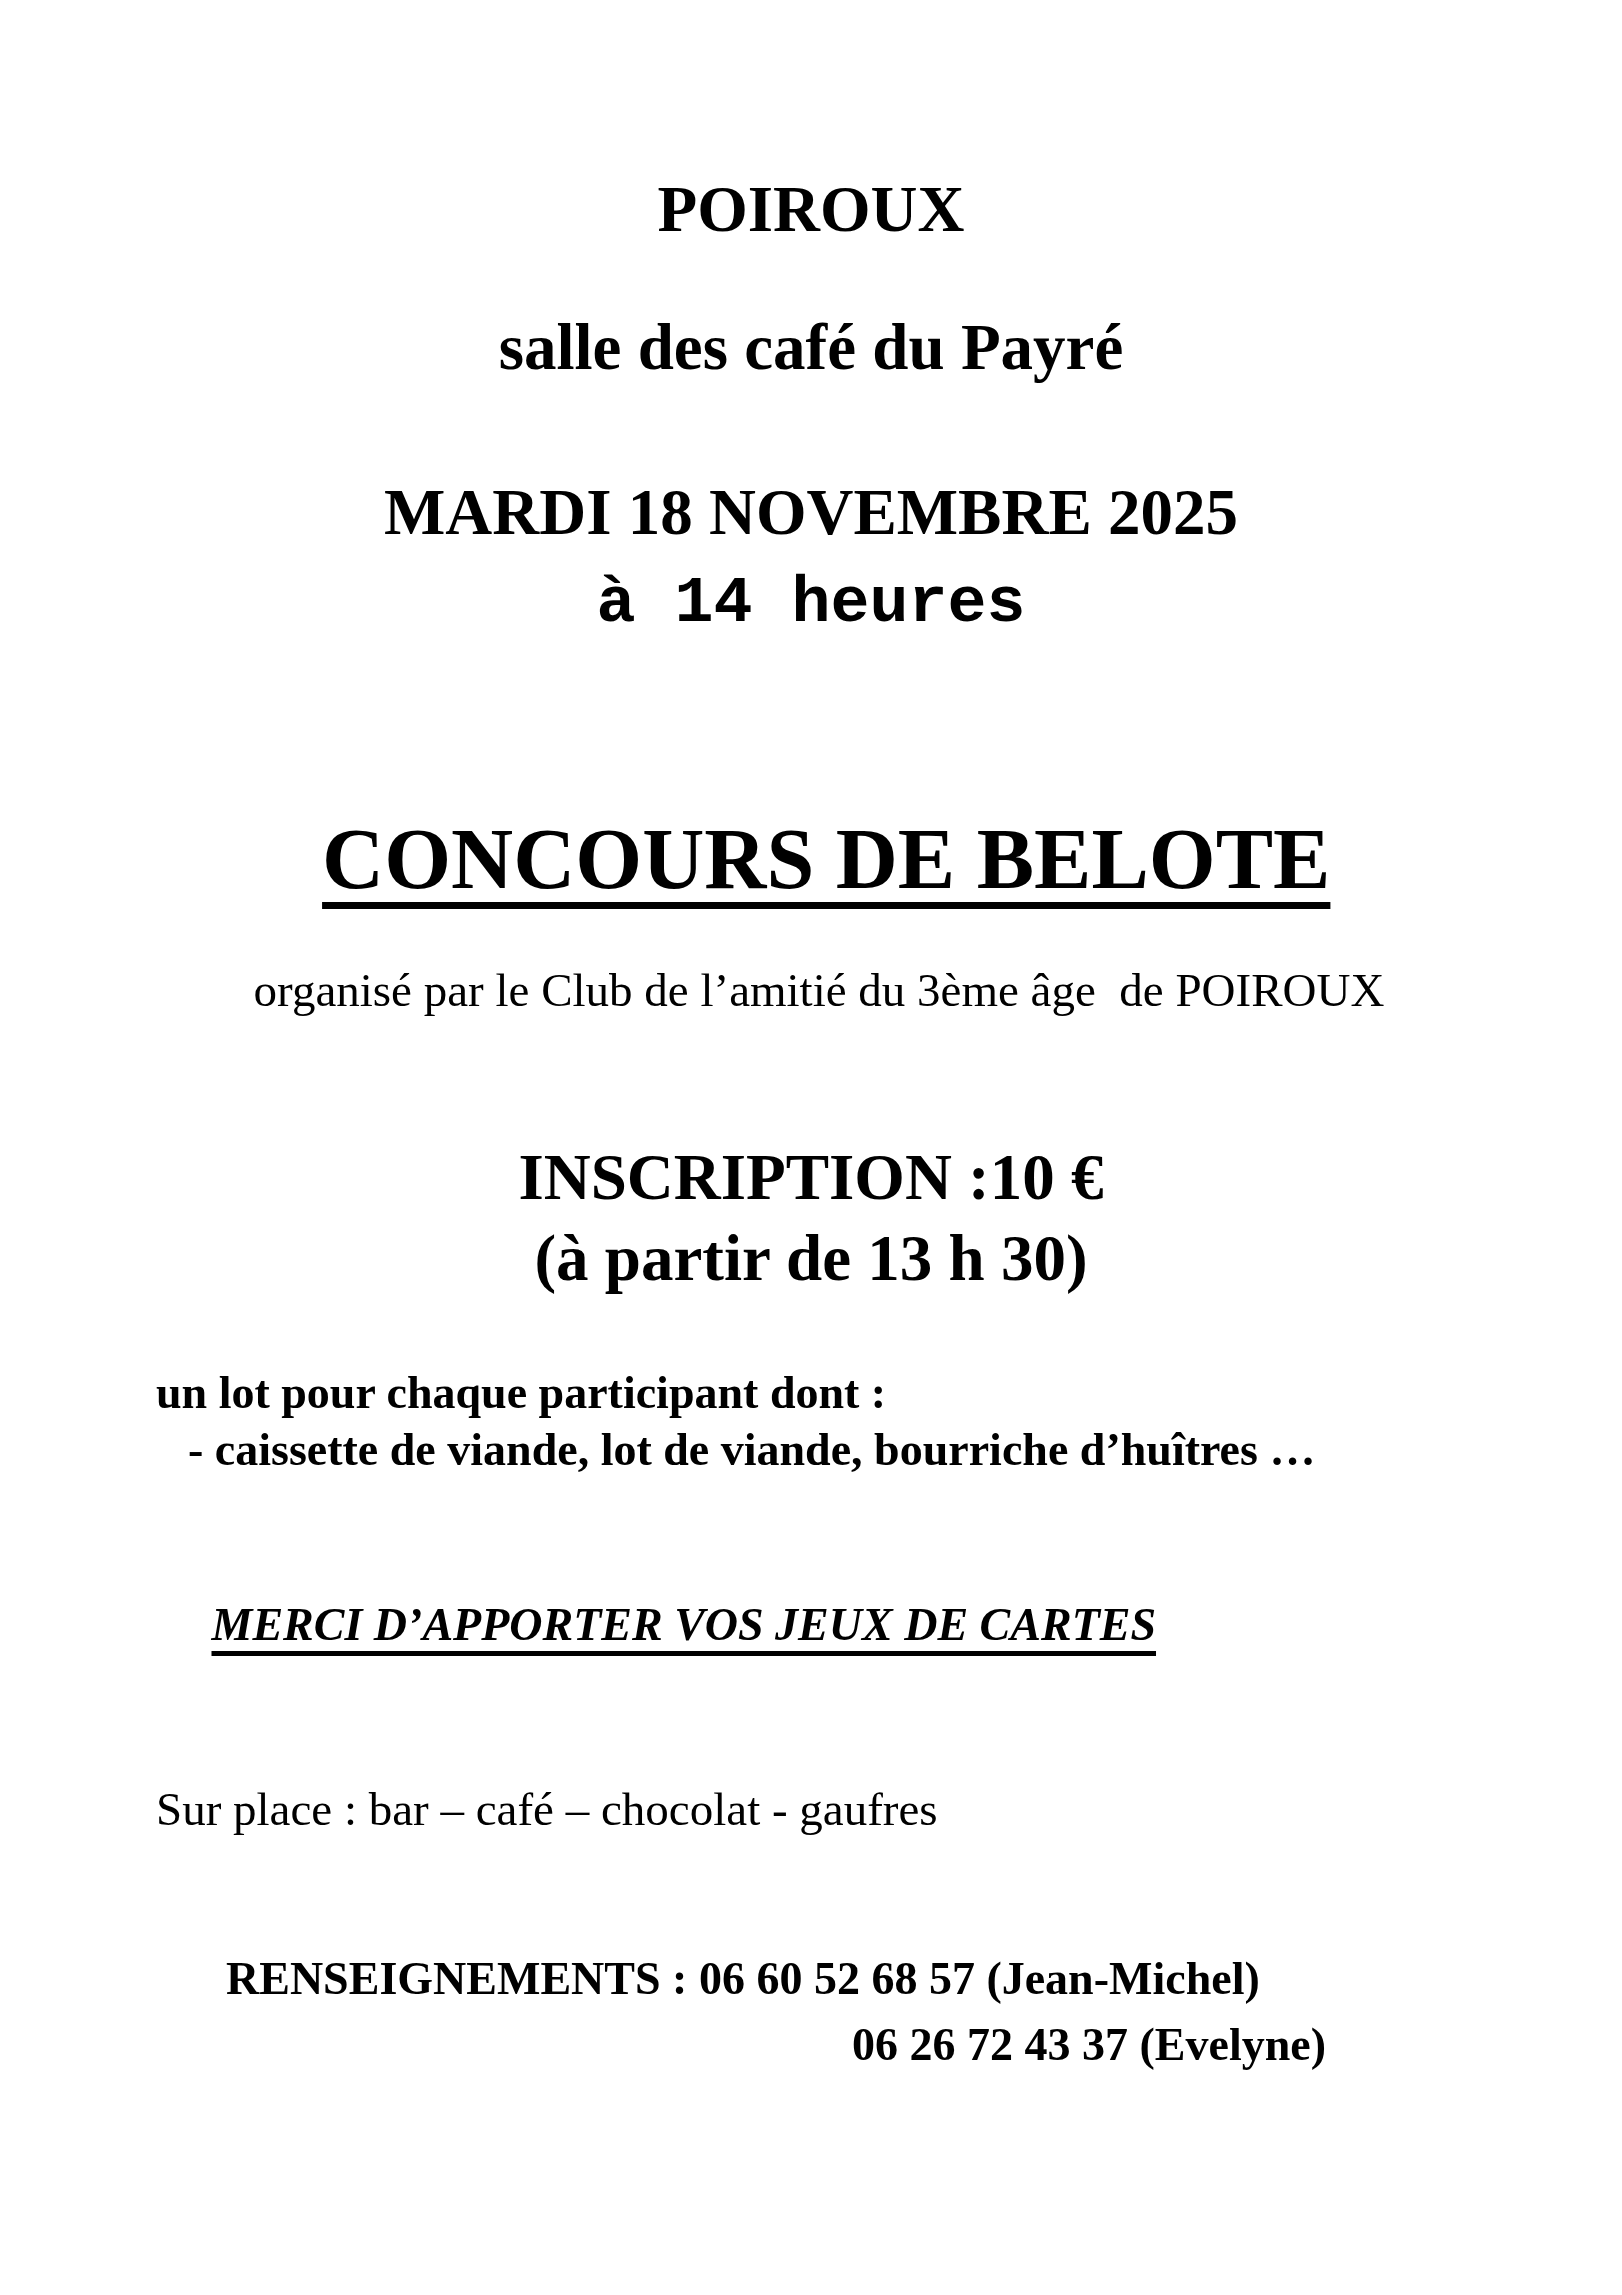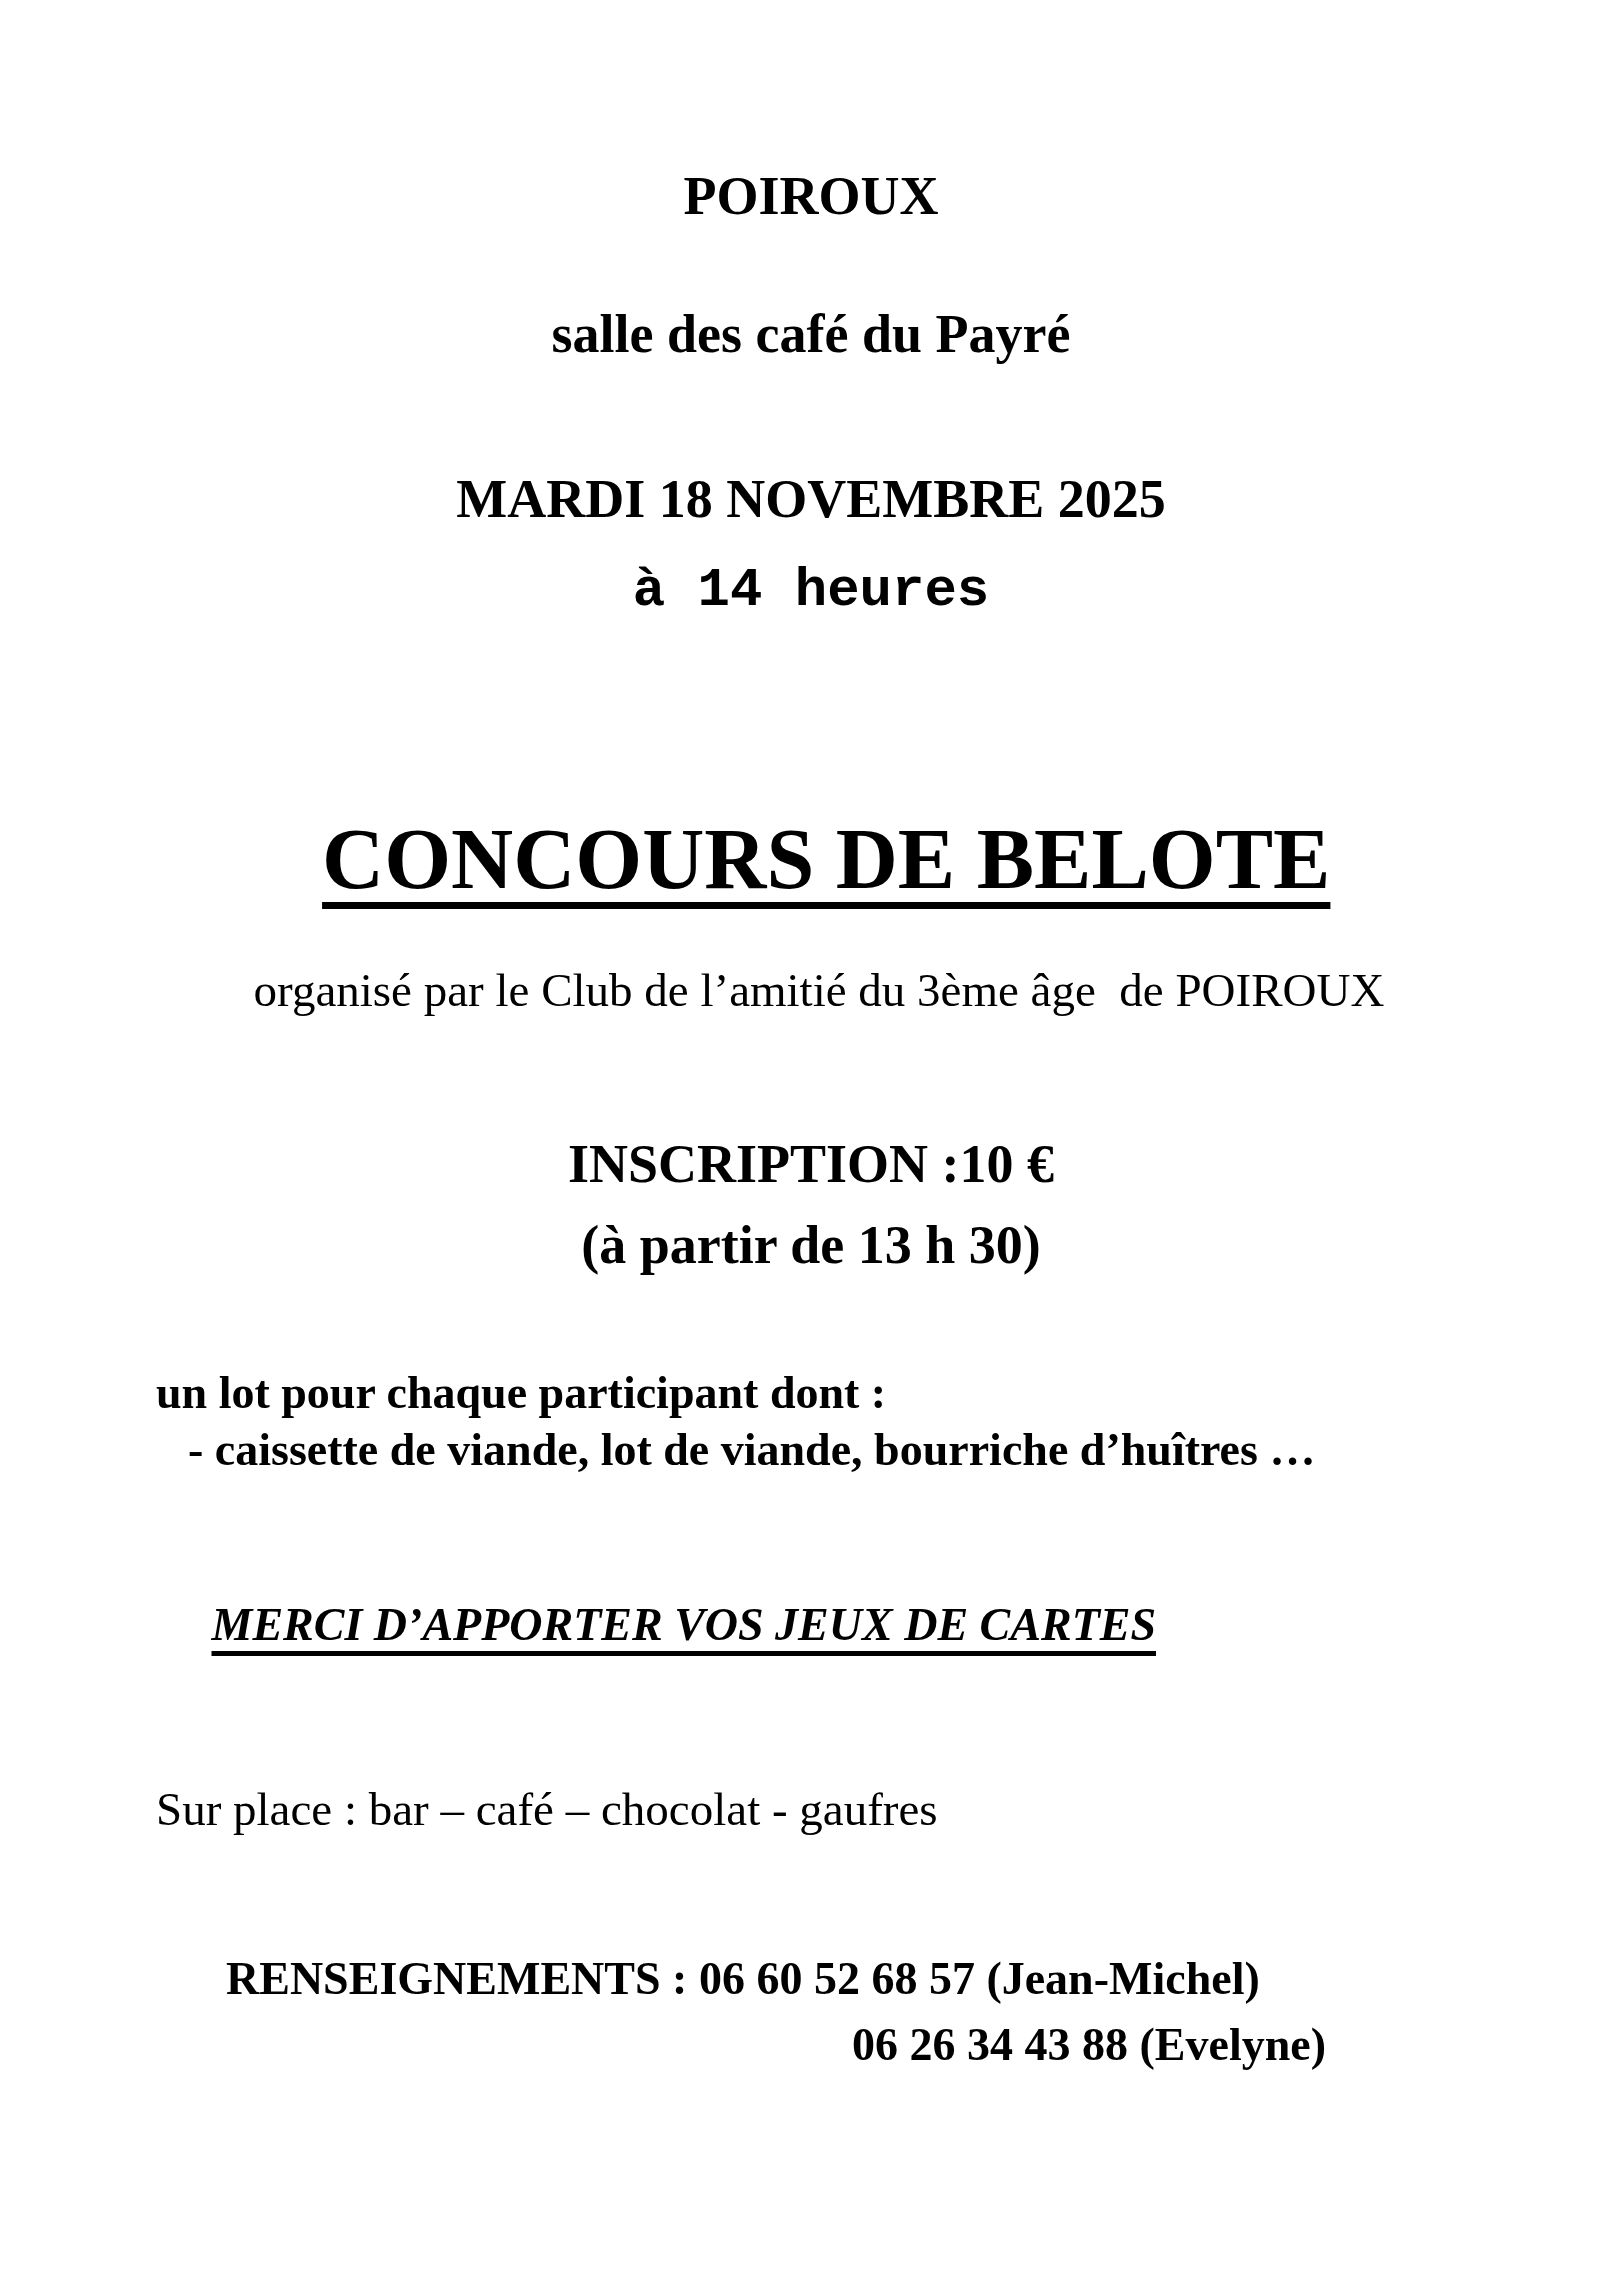--- a/index.html
+++ b/index.html
@@ -1,21 +1,21 @@
 <!DOCTYPE html>
 <html style="font-size:10.5px"><head>
 <meta charset="utf-8">
 <style>
   html, body { margin: 0; padding: 0; background: #ffffff; }
   body { width: 1622px; height: 2295px; position: relative; overflow: hidden;
          font-family: "Liberation Serif", "DejaVu Serif", serif; color: #000; }
   .line { position: absolute; left: 0; width: 1622px; white-space: pre; line-height: 1; }
   .center { text-align: center; }
   .bold { font-weight: bold; }
-  .b1 { font-size: 54px; }
+  .b1 { font-size: 65px; margin-top: 8px; }
   .title { font-size: 86px; margin-left: 20px; }
   .norm { font-size: 47px; }
   .small-bold { font-size: 46px; }
   .u-title { text-decoration: underline; text-decoration-thickness: 6.5px; text-underline-offset: 14.4px; }
   .u-merci { text-decoration: underline; text-decoration-thickness: 4.6px; text-underline-offset: 10.5px; font-style: italic; }
 </style>
 </head>
 <body>
 
 <div>
@@ -46,17 +46,17 @@
     <span class="bold small-bold u-merci">MERCI D’APPORTER VOS JEUX DE CARTES</span>
   </div>
 
   <div class="line norm" style="top:1786px; left:156px; width:auto;">Sur place : bar – café – chocolat - gaufres</div>
 
   <div class="line bold small-bold" style="top:1910px; left:180px; width:auto;">
     <span>RENSEIGNEMENTS : </span><span>06 60 52 68 57</span> <span>(Jean-Michel)</span>
   </div>
 
   <div class="line bold small-bold" style="top:1976px; left:806px; width:auto;">
-    <span>06 26 34 43 88</span> <span>(Evelyne)</span>
+    <span>06 26 72 43 37</span> <span>(Evelyne)</span>
   </div>
 
 </div>
 
 
 </body></html>

